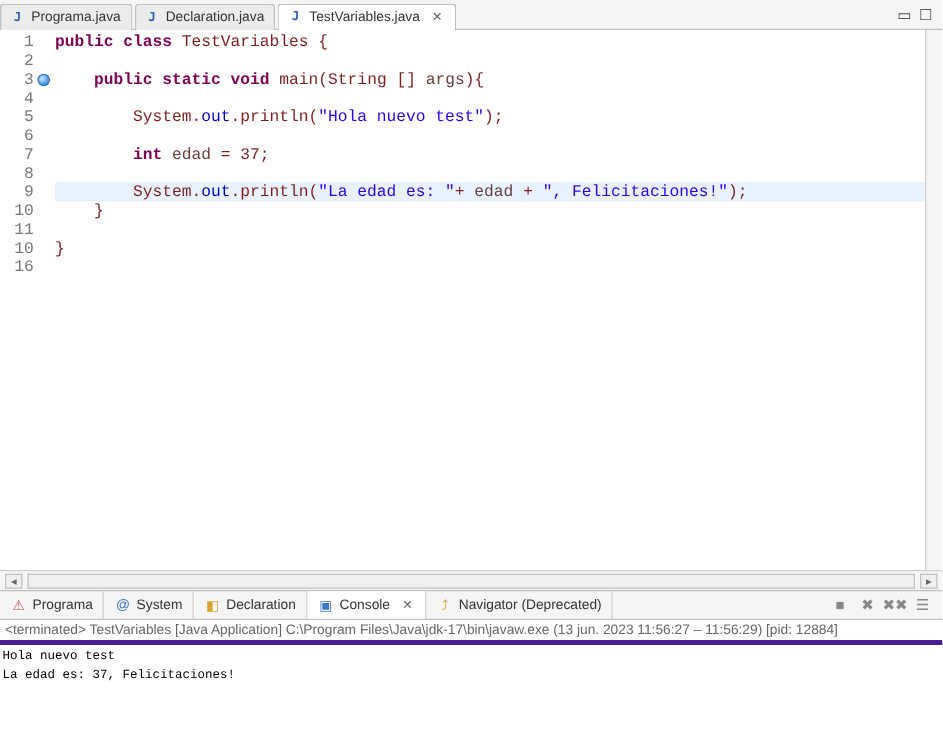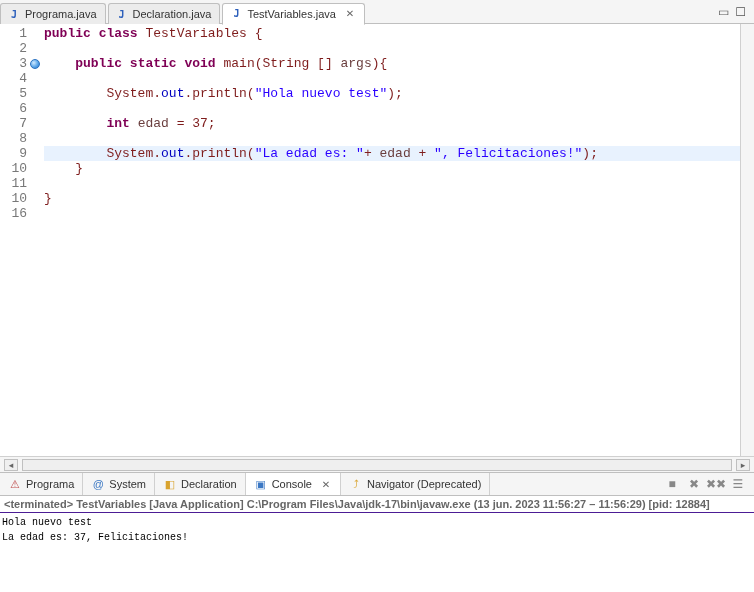--- a/index.html
+++ b/index.html
@@ -176,24 +176,23 @@
     width: 16px; height: 16px;
     display: flex; align-items: center; justify-content: center;
     color: #666;
     font-size: 12px;
     cursor: pointer;
   }
   .console-status {
     font-size: 11px;
     color: #666;
     padding: 2px 4px;
-    border-bottom: 1px solid #4c1d95;
+    border-bottom: 4px solid #4c1d95;
     white-space: nowrap;
     overflow: hidden;
-    font-weight: bold;
   }
   .console-output {
     font-family: Consolas, "Courier New", monospace;
     font-size: 10px;
     line-height: 15px;
     padding: 2px 2px;
     white-space: pre;
     color: #000;
   }
 </style>

